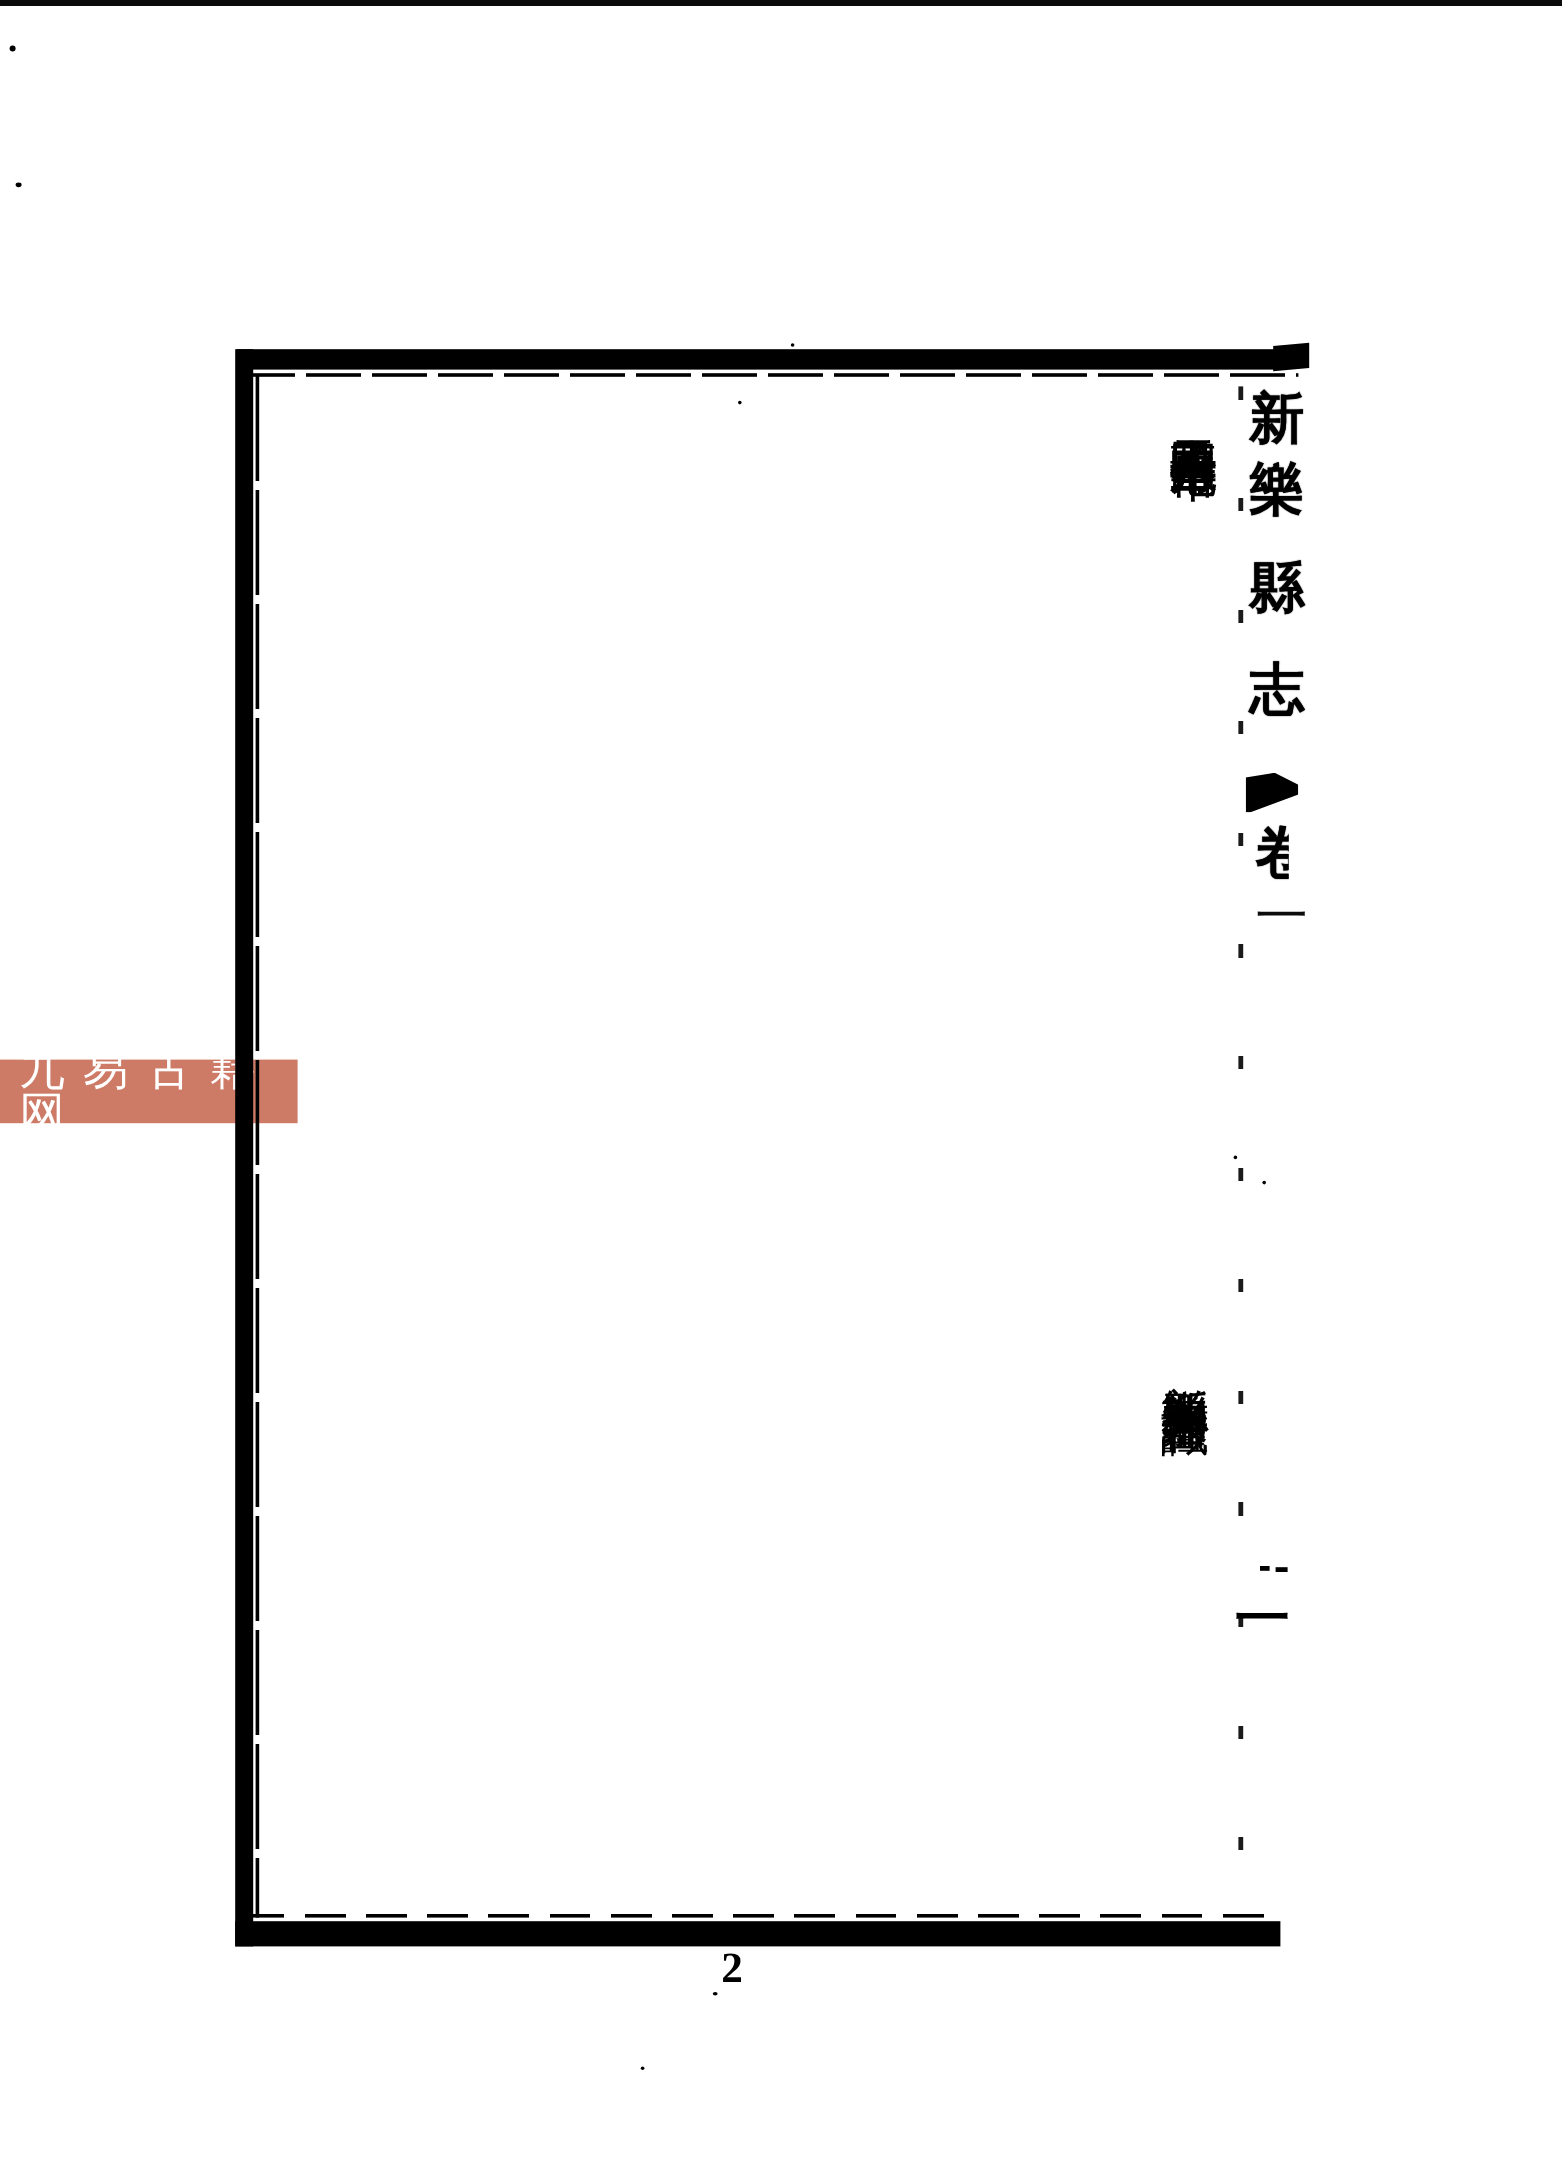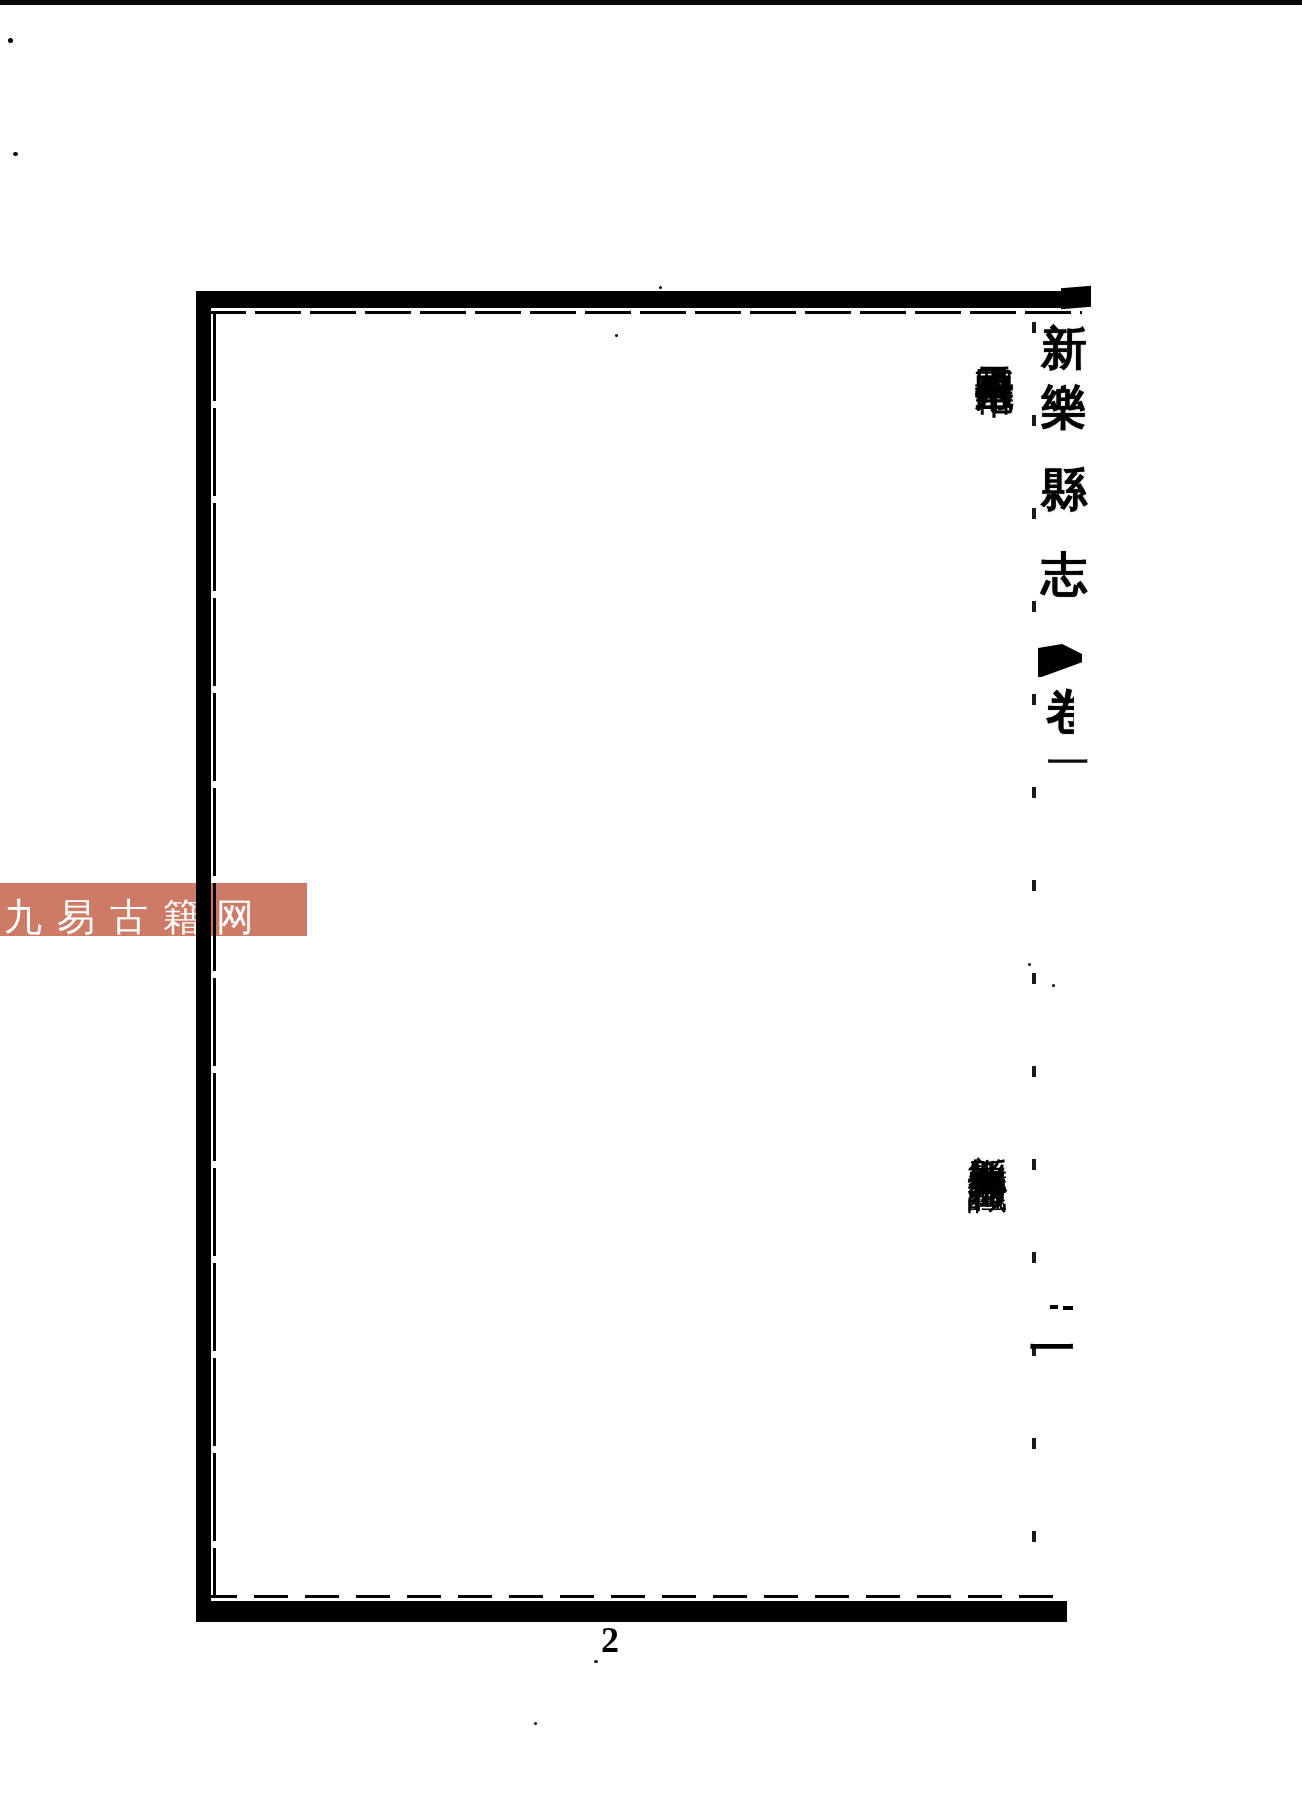--- a/index.html
+++ b/index.html
@@ -87,25 +87,25 @@
 
   
   .page-num {
     position: absolute; left: 588px; top: 1622px; width: 44px;
     font-size: 36px; line-height: 1; font-weight: bold; text-align: center;
     font-family: "Liberation Serif", "DejaVu Serif", serif;
   }
 
   
   .watermark {
-    position: absolute; left: 0; top: 883px; width: 307px; height: 53px;
+    position: absolute; left: 0; top: 883px; width: 248px; height: 53px;
     background: #cd7b67;
     mix-blend-mode: multiply;
-    display: flex; align-items: flex-end;
-    padding-left: 4px;
+    display: flex; align-items: center;
+    padding-left: 16px;
     color: #ffffff;
     font-size: 38px; line-height: 1; letter-spacing: 15px;
     font-family: "Liberation Serif", "DejaVu Serif", serif;
   }
 </style>
 </head>
 <body>
 
 <div id="page">
 

